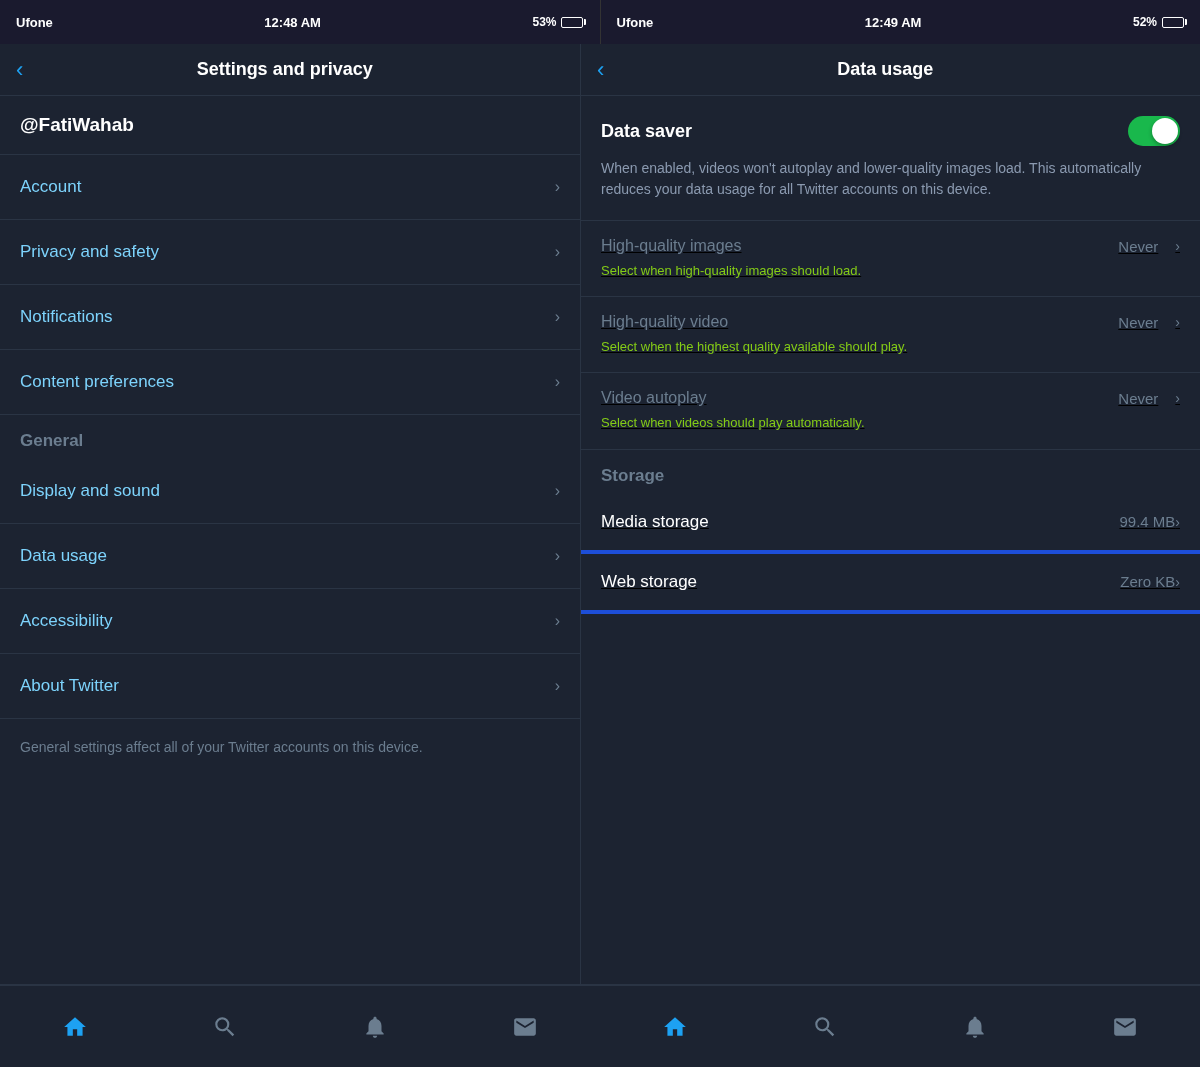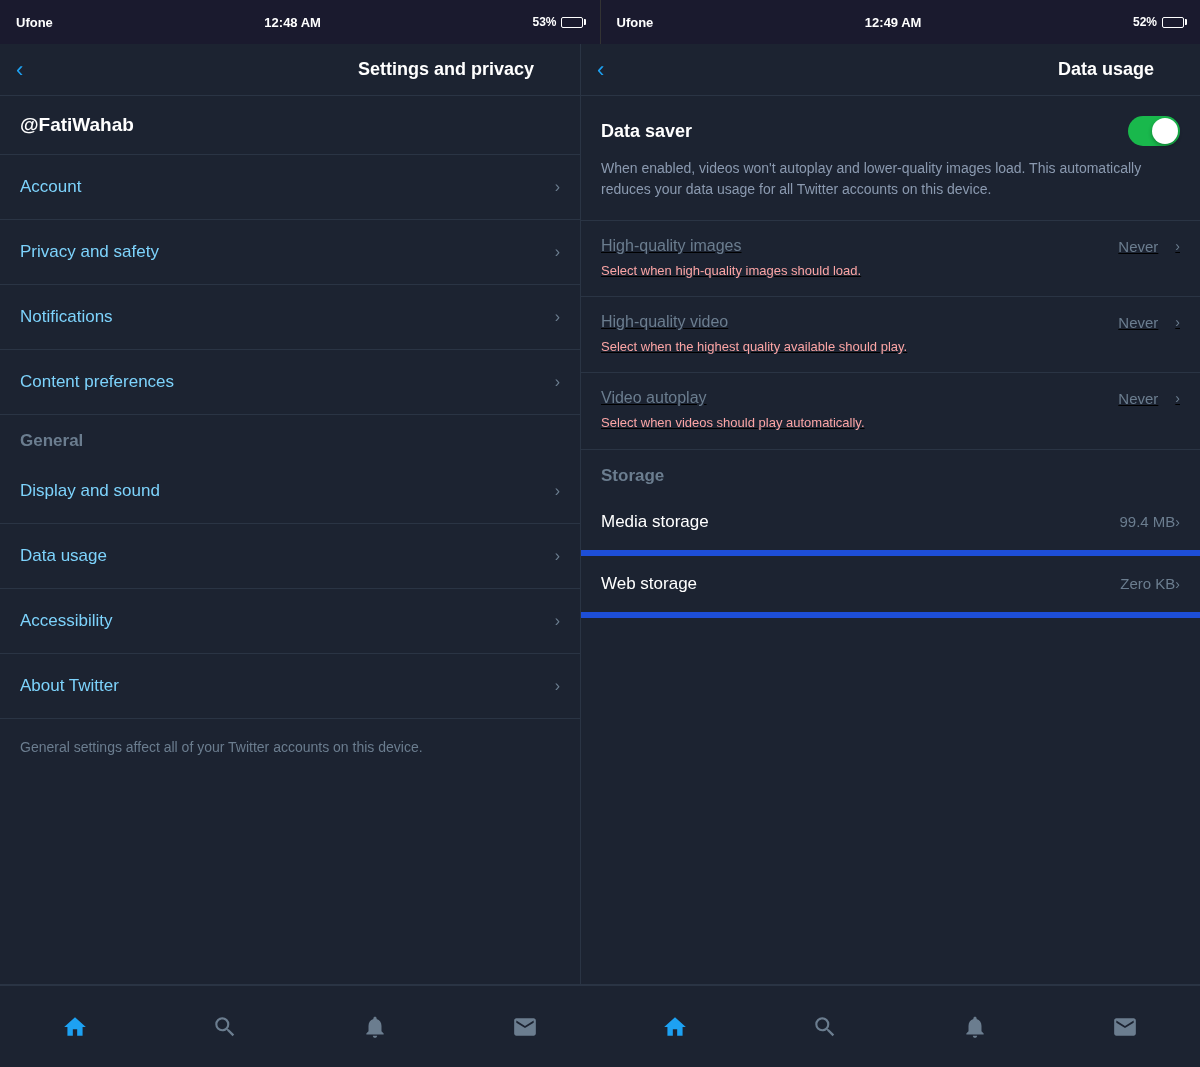--- a/index.html
+++ b/index.html
@@ -106,21 +106,21 @@
       color: #1da1f2;
       font-size: 22px;
       margin-right: 12px;
       cursor: pointer;
     }
     .nav-title {
       font-size: 18px;
       font-weight: 700;
       color: #fff;
       flex: 1;
-      text-align: right;
+      text-align: center;
       margin-right: 30px;
     }
 
     
     .settings-list {
       flex: 1;
       overflow-y: auto;
     }
     .settings-list::-webkit-scrollbar { width: 0; }
 
@@ -247,42 +247,43 @@
       align-items: center;
       gap: 17px;
       justify-content: space-between;
     }
     .quality-item-value .chevron {
       color: #6b7d8f;
       font-size: 14px;
     }
     .quality-item-desc {
       font-size: 13px;
-      color: #fca5a5;
+      color: #84cc16;
       line-height: 1.4;
     }
 
     .storage-section {
       background: #1c2331;
     }
     .storage-header {
       padding: 16px 20px 8px;
     }
     .storage-title {
       font-size: 17px;
       font-weight: 700;
       color: #6b7d8f;
     }
     .storage-item {
       display: flex;
       align-items: center;
       justify-content: space-between;
       padding: 18px 20px;
-      border-bottom: 6px solid #1d4ed8;
+      border-bottom: 4px solid #1d4ed8;
       cursor: pointer;
+      text-decoration: underline;
     }
     .storage-item-label {
       font-size: 17px;
       font-weight: 500;
       color: #fff;
     }
     .storage-item-right {
       display: flex;
       align-items: center;
       gap: 0;

